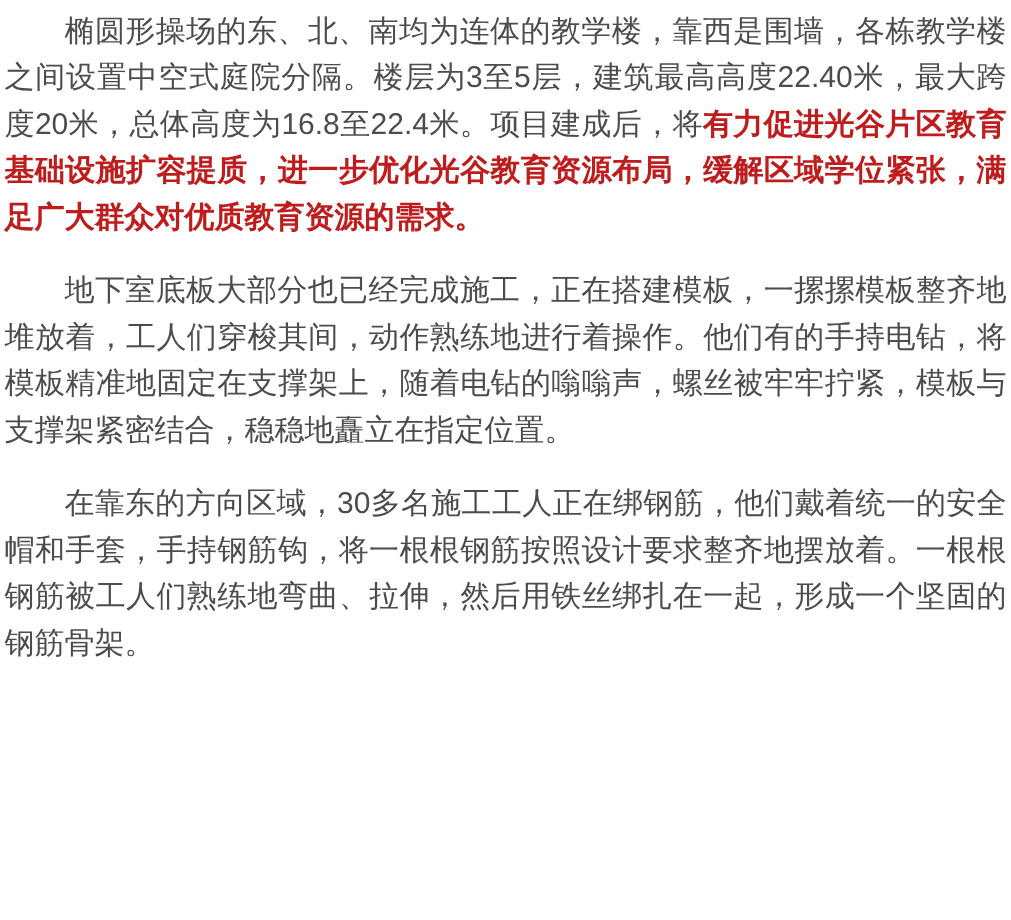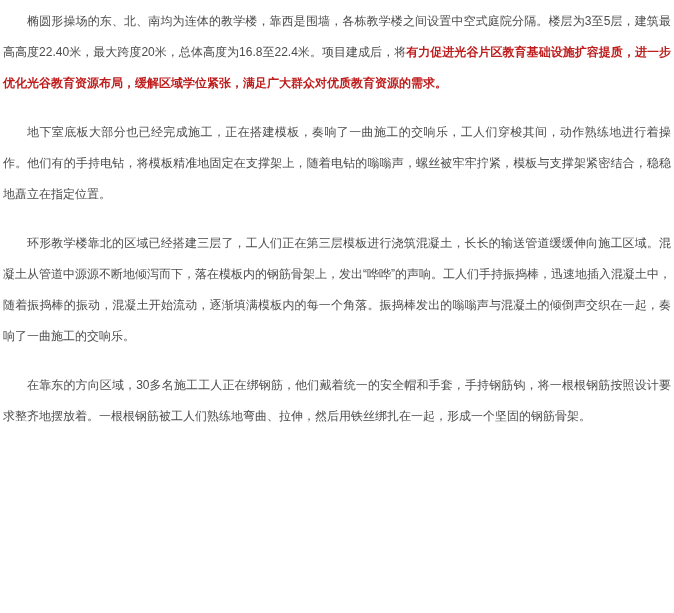--- a/index.html
+++ b/index.html
@@ -13,40 +13,39 @@
     overflow: hidden;
   }
   .article {
     box-sizing: border-box;
     width: 674px;
     padding: 6px 3px 0 3px;
     font-family: "Liberation Sans", "DejaVu Sans", sans-serif;
   }
   .article p {
     margin: 0 0 18px 0;
-    font-size: 12px;
+    font-size: 20px;
     line-height: 31px;
     color: #4c4c4c;
     text-align: justify;
     text-justify: inter-ideograph;
     text-indent: 2em;
     word-break: break-all;
   }
   .article .highlight {
     color: #bf1d1d;
     font-weight: bold;
   }
 </style>
 </head>
 <body>
 
 <div class="article">
 
   <p><span>椭圆形操场的东、北、南均为连体的教学楼，靠西是围墙，各栋教学楼之间设置中空式庭院分隔。楼层为3至5层，建筑最高高度22.40米，最大跨度20米，总体高度为16.8至22.4米。项目建成后，将</span><span class="highlight">有力促进光谷片区教育基础设施扩容提质，进一步优化光谷教育资源布局，缓解区域学位紧张，满足广大群众对优质教育资源的需求。</span></p>
 
 
-  <p><span>地下室底板大部分也已经完成施工，正在搭建模板，奏响了一曲施工的交响乐，工人们穿梭其间，动作熟练地进行着操作。他们有的手持电钻，将模板精准地固定在支撑架上，随着电钻的嗡嗡声，螺丝被牢牢拧紧，模板与支撑架紧密结合，稳稳地矗立在指定位置。</span></p>
+  <p><span>地下室底板大部分也已经完成施工，正在搭建模板，一摞摞模板整齐地堆放着，工人们穿梭其间，动作熟练地进行着操作。他们有的手持电钻，将模板精准地固定在支撑架上，随着电钻的嗡嗡声，螺丝被牢牢拧紧，模板与支撑架紧密结合，稳稳地矗立在指定位置。</span></p>
 
-  <p><span>环形教学楼靠北的区域已经搭建三层了，工人们正在第三层模板进行浇筑混凝土，长长的输送管道缓缓伸向施工区域。混凝土从管道中源源不断地倾泻而下，落在模板内的钢筋骨架上，发出“哗哗”的声响。工人们手持振捣棒，迅速地插入混凝土中，随着振捣棒的振动，混凝土开始流动，逐渐填满模板内的每一个角落。振捣棒发出的嗡嗡声与混凝土的倾倒声交织在一起，奏响了一曲施工的交响乐。</span></p>
 
   <p><span>在靠东的方向区域，30多名施工工人正在绑钢筋，他们戴着统一的安全帽和手套，手持钢筋钩，将一根根钢筋按照设计要求整齐地摆放着。一根根钢筋被工人们熟练地弯曲、拉伸，然后用铁丝绑扎在一起，形成一个坚固的钢筋骨架。</span></p>
 
 </div>
 
 </body></html>

